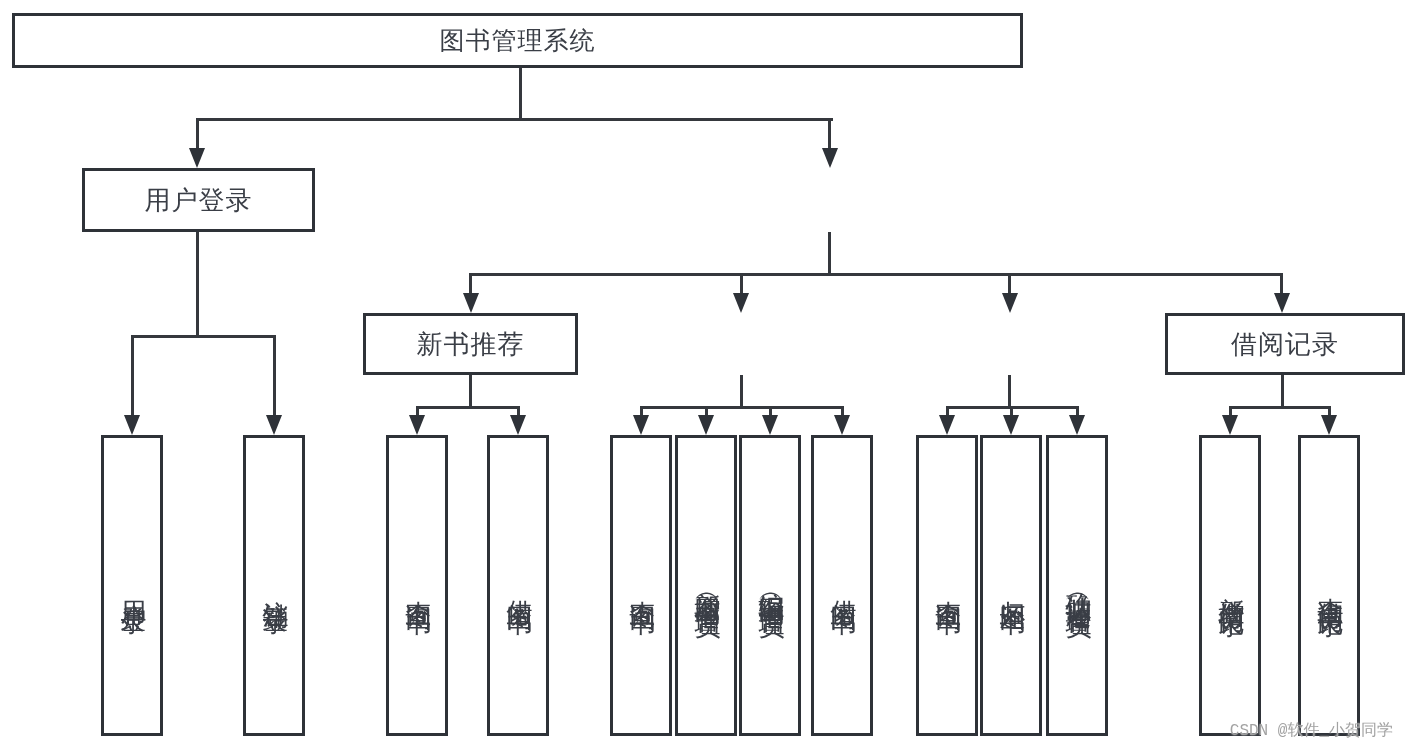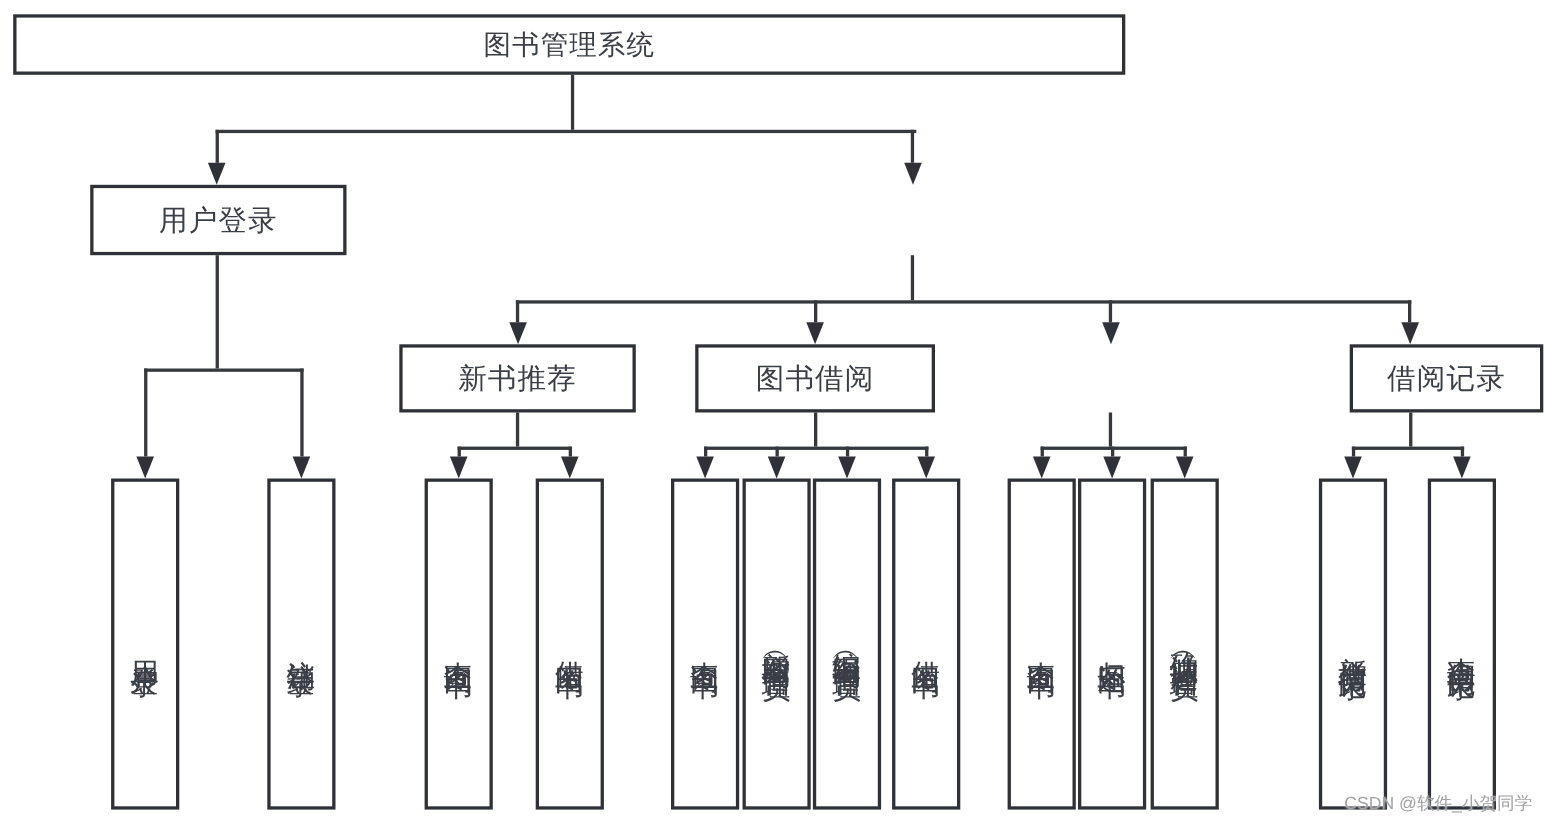--- a/index.html
+++ b/index.html
@@ -10,21 +10,21 @@
     --text: #3a3e46;
     --watermark: #a2a2a2;
   }
   * { margin: 0; padding: 0; box-sizing: border-box; }
   html, body { background: var(--background); }
   .stage {
     position: relative;
     width: 1405px;
     height: 747px;
     background: var(--background);
-    font-family: Liberation Sans, sans-serif;
+    font-family: Liberation Mono, monospace;
     overflow: hidden;
   }
   .box {
     position: absolute;
     border: 3px solid var(--box-border);
     background: var(--box-fill);
     display: flex;
     align-items: center;
     justify-content: center;
     color: var(--text);
@@ -78,24 +78,21 @@
     <span>图书管理系统</span>
   </div>
 
   <div class="box l2-box" style="left:82px;top:168px;width:233px;height:64px">
     <span>用户登录</span>
   </div>
 
   <div class="box l3-box" style="left:363px;top:313px;width:215px;height:62px">
     <span>新书推荐</span>
   </div>
-  <div class="box l3-box" style="left:632px;top:313px;width:218px;height:62px">
-    <span>图书借阅</span>
-  </div>
-  <div class="box l3-box" style="left:1227px;top:313px;width:176px;height:62px">
+  <div class="box l3-box" style="left:1165px;top:313px;width:240px;height:62px">
     <span>借阅记录</span>
   </div>
 
   <div class="box leaf" style="left:101px;top:435px">
     <span class="vtext">用户登录</span>
   </div>
   <div class="box leaf" style="left:243px;top:435px">
     <span class="vtext">注销登录</span>
   </div>
   <div class="box leaf" style="left:386px;top:435px">

